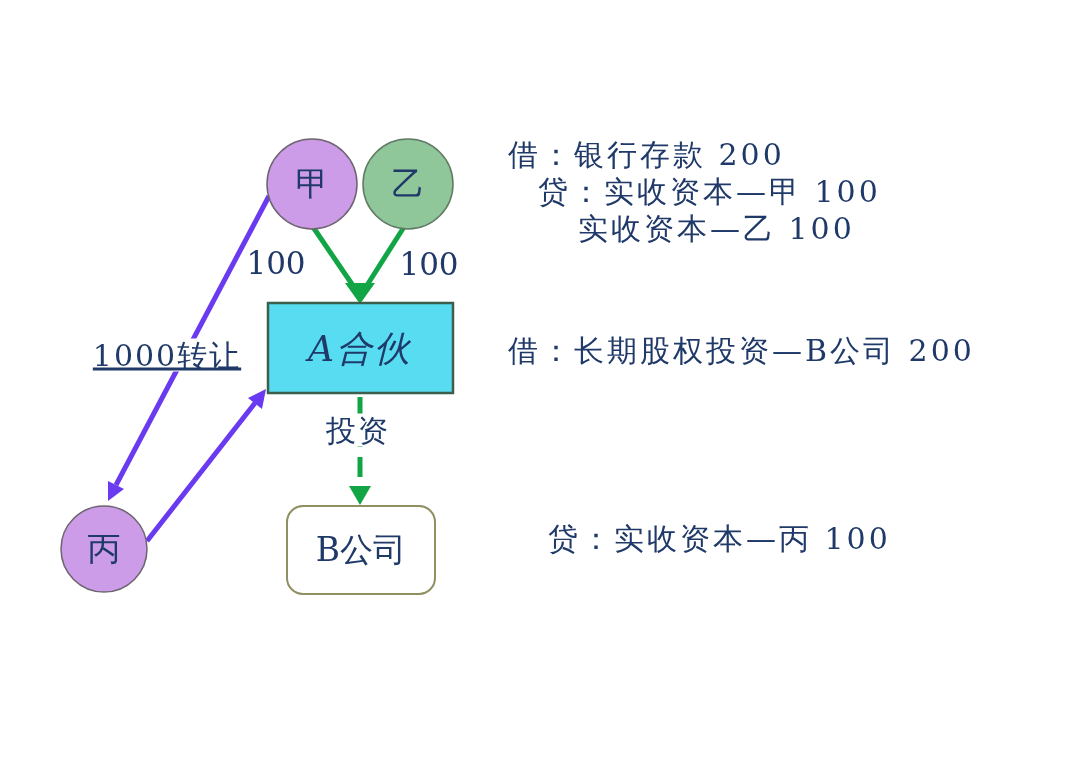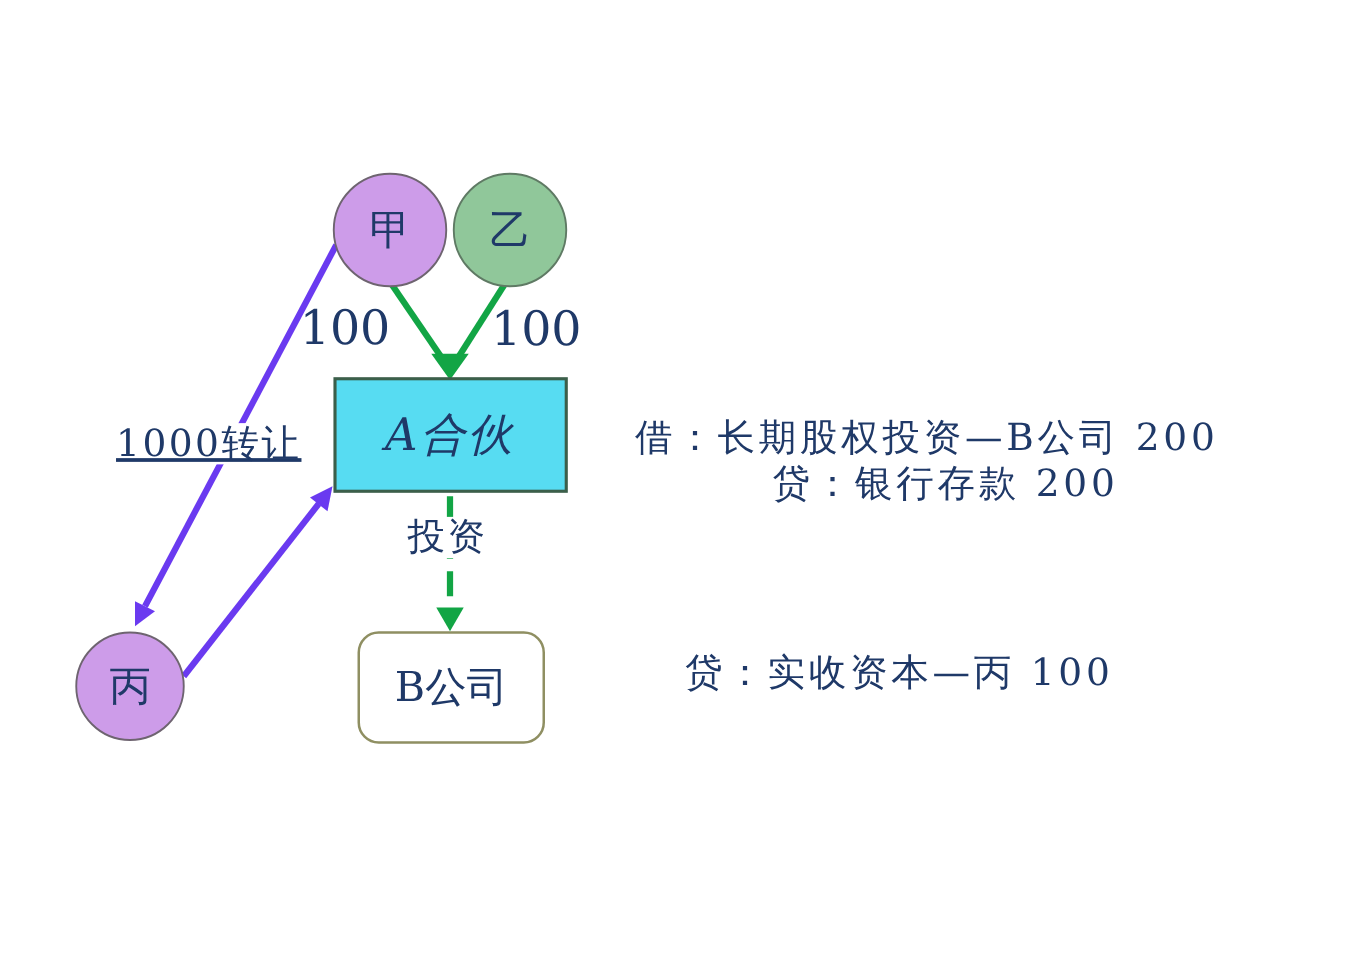--- a/index.html
+++ b/index.html
@@ -7,21 +7,21 @@
     position:relative;width:1080px;height:764px;background:#fff;overflow:hidden;
     font-family:"DejaVu Serif","Liberation Serif",serif;
   }
   .stage svg{position:absolute;left:0;top:0;}
   .lbl{
     position:absolute;transform:translate(-50%,-50%);
     color:#1f3968;white-space:nowrap;line-height:1.1;
   }
   .lbl-node{font-size:33px;}
   .lbl-big{font-size:36px;letter-spacing:2px;}
-  .lbl-amt{font-size:38px;}
+  .lbl-amt{font-size:31px;}
   .lbl-edge{font-size:30px;letter-spacing:2px;}
   .lbl-bg{background:#fff;padding:0 4px;}
   .entry{
     position:absolute;left:508px;color:#1f3968;font-size:30px;line-height:37px;
     letter-spacing:3px;white-space:nowrap;
   }
   .e1{top:136px;}
   .e2{top:332px;text-align:center;}
   .e3{top:520px;}
   .ind-a{padding-left:30px;}
@@ -59,23 +59,27 @@
   <div class="lbl lbl-node" style="left:408px;top:184px;">乙</div>
   <div class="lbl lbl-node" style="left:104px;top:549px;">丙</div>
   <div class="lbl lbl-big" style="left:360px;top:349px;font-style:italic;">A合伙</div>
   <div class="lbl lbl-node" style="left:361px;top:550px;">B公司</div>
 
   <div class="lbl lbl-amt" style="left:276px;top:263px;">100</div>
   <div class="lbl lbl-amt" style="left:429px;top:264px;">100</div>
   <div class="lbl lbl-edge lbl-bg" style="left:167px;top:355px;text-decoration:underline;">1000转让</div>
   <div class="lbl lbl-edge lbl-bg" style="left:358px;top:430px;">投资</div>
 
+  <div class="entry e1">
+    <div class="eline">借：银行存款 200</div>
+    <div class="eline ind-a">贷：实收资本—甲 100</div>
+    <div class="eline ind-b">实收资本—乙 100</div>
+  </div>
 
   <div class="entry e2">
     <div class="eline">借：长期股权投资—B公司 200</div>
-    <div class="eline ind-a">贷：银行存款 200</div>
   </div>
 
   <div class="entry e3">
     <div class="eline ind-c">贷：实收资本—丙 100</div>
   </div>
 
 </div>
 
 </body></html>

